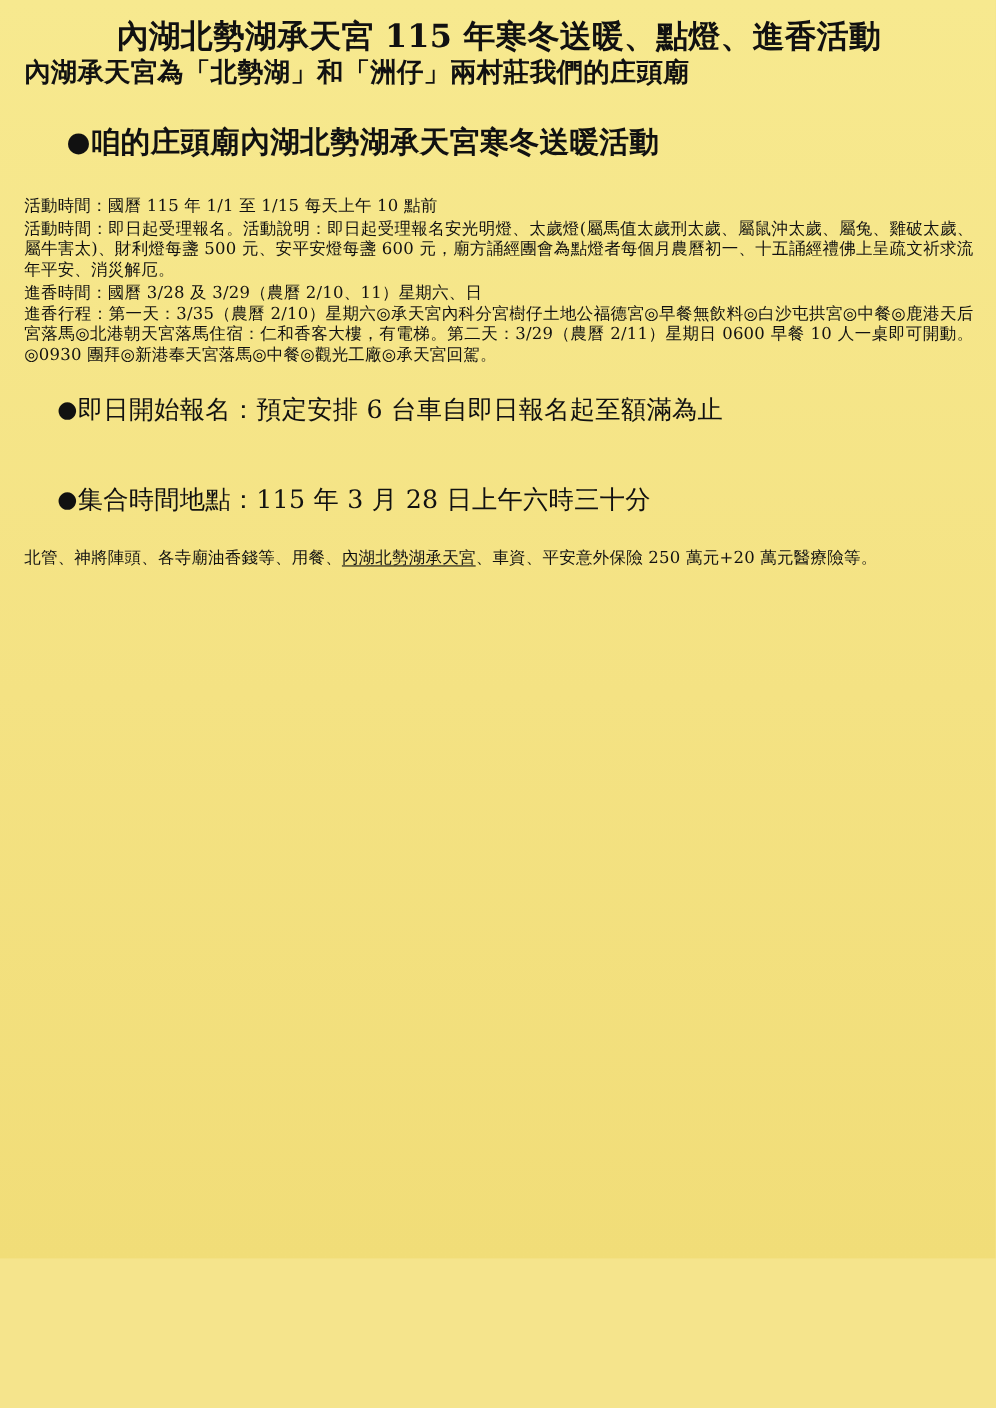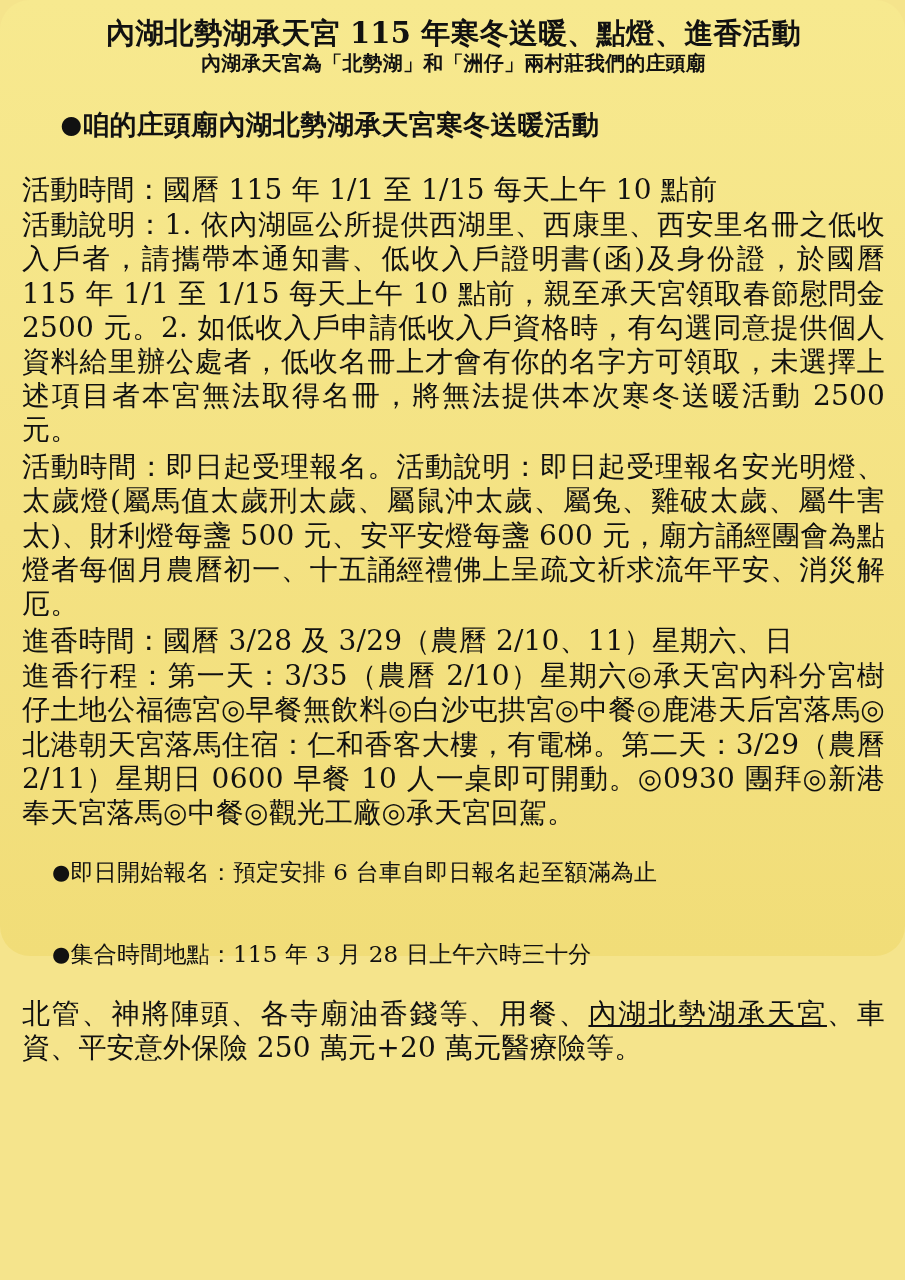--- a/index.html
+++ b/index.html
@@ -10,59 +10,57 @@
     width: 905px;
     height: 1280px;
     background: #f5e48c;
     font-family: "DejaVu Serif", "Liberation Serif", serif;
     color: #111111;
     overflow: hidden;
   }
   .page {
     position: relative;
     width: 905px;
-    height: 956px;
+    height: 1144px;
     background: linear-gradient(180deg, #f7e98f 0%, #f4e283 55%, #f1dd78 100%);
     box-sizing: border-box;
     padding: 18px 20px 8px 22px;
-    border-radius: 30px;
   }
   .line {
     line-height: 1.17;
     letter-spacing: 0.2px;
     white-space: pre-wrap;
   }
   .t-title {
     font-size: 29px;
     font-weight: 700;
     text-align: center;
     line-height: 1.1;
     margin-bottom: 2px;
   }
   .t-subtitle {
-    font-size: 20px;
+    font-size: 24px;
     font-weight: 700;
-    text-align: center;
     line-height: 1.15;
     margin-bottom: 3px;
   }
   .heading {
     font-size: 27px;
     font-weight: 700;
     line-height: 1.15;
     margin: 3px 0 2px 0;
   }
   .heading.center {
   }
   .heading .bullet {
     font-size: 25px;
     line-height: 1;
   }
   .body-text {
-    font-size: 28px;
+    font-size: 15px;
     line-height: 1.22;
     margin: 0 0 1px 0;
     text-align: justify;
   }
   .bullet-line {
     font-size: 23px;
     line-height: 1.2;
     margin: 0;
   }
   .bullet-line .bullet {
@@ -83,21 +81,20 @@
 
 <div class="page">
 
   <div class="t-title line">內湖北勢湖承天宮 115 年寒冬送暖、點燈、進香活動</div>
   <div class="t-subtitle line">內湖承天宮為「北勢湖」和「洲仔」兩村莊我們的庄頭廟</div>
 
   <div class="heading center line">
     <span class="bullet">●</span><span>咱的庄頭廟內湖北勢湖承天宮寒冬送暖活動</span>
   </div>
   <div class="body-text line">活動時間：國曆 115 年 1/1 至 1/15 每天上午 10 點前</div>
-  <div class="body-text line">活動說明：1. 依內湖區公所提供西湖里、西康里、西安里名冊之低收入戶者，請攜帶本通知書、低收入戶證明書(函)及身份證，於國曆 115 年 1/1 至 1/15 每天上午 10 點前，親至承天宮領取春節慰問金 2500 元。2. 如低收入戶申請低收入戶資格時，有勾選同意提供個人資料給里辦公處者，低收名冊上才會有你的名字方可領取，未選擇上述項目者本宮無法取得名冊，將無法提供本次寒冬送暖活動 2500 元。</div>
 
   <div class="sec-gap"></div>
 
   <div class="body-text line">活動時間：即日起受理報名。活動說明：即日起受理報名安光明燈、太歲燈(屬馬值太歲刑太歲、屬鼠沖太歲、屬兔、雞破太歲、屬牛害太)、財利燈每盞 500 元、安平安燈每盞 600 元，廟方誦經團會為點燈者每個月農曆初一、十五誦經禮佛上呈疏文祈求流年平安、消災解厄。</div>
 
   <div class="sec-gap"></div>
 
   <div class="body-text line">進香時間：國曆 3/28 及 3/29（農曆 2/10、11）星期六、日</div>
   <div class="body-text line">進香行程：第一天：3/35（農曆 2/10）星期六◎承天宮內科分宮樹仔土地公福德宮◎早餐無飲料◎白沙屯拱宮◎中餐◎鹿港天后宮落馬◎北港朝天宮落馬住宿：仁和香客大樓，有電梯。第二天：3/29（農曆 2/11）星期日 0600 早餐 10 人一桌即可開動。◎0930 團拜◎新港奉天宮落馬◎中餐◎觀光工廠◎承天宮回駕。</div>
 

